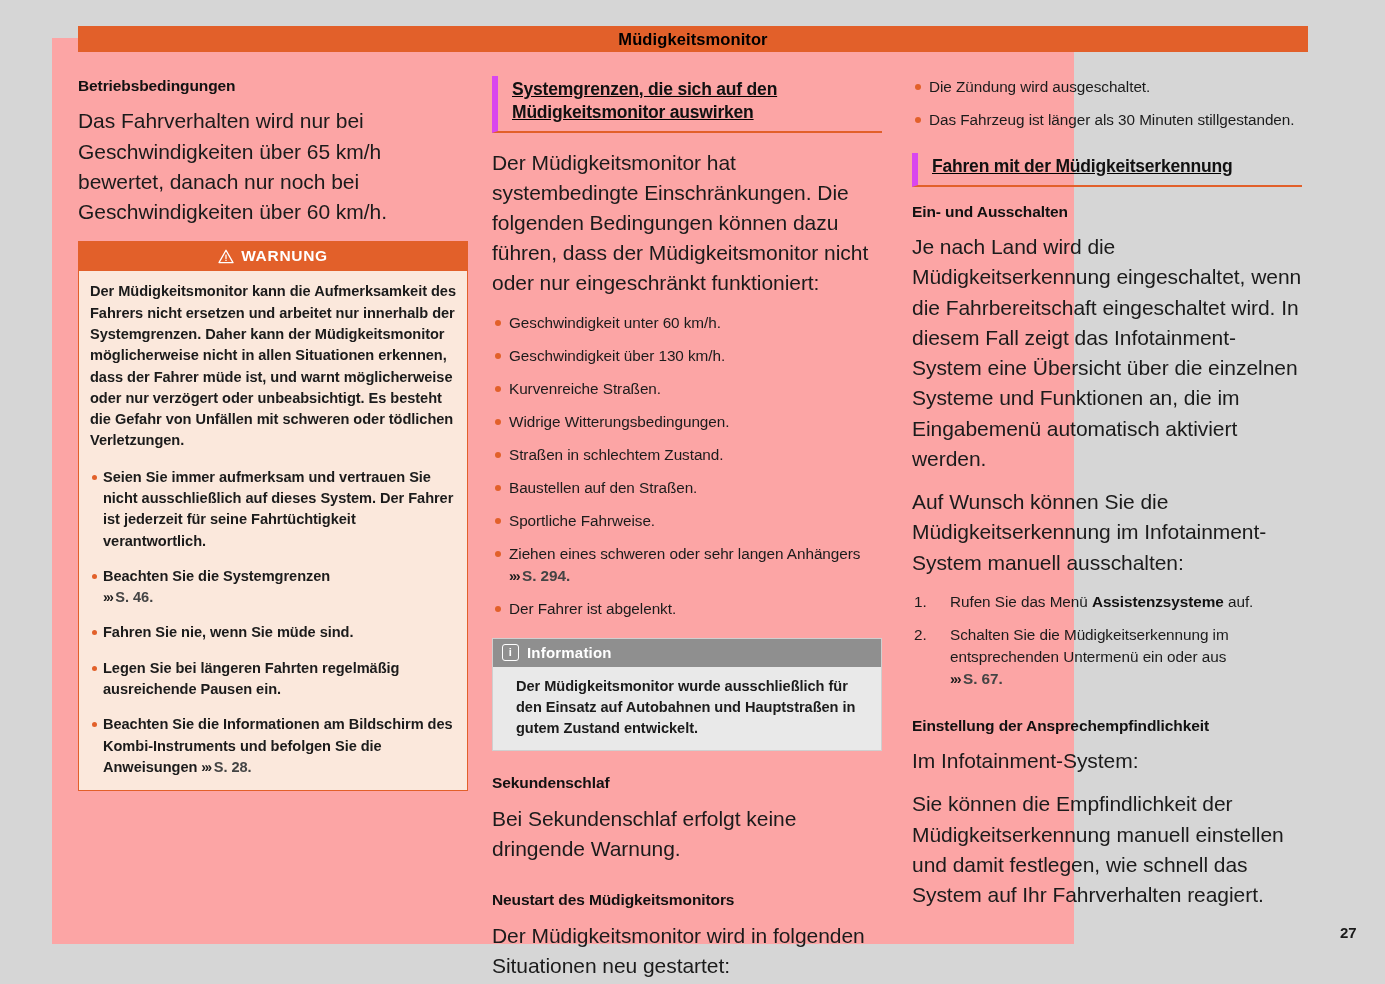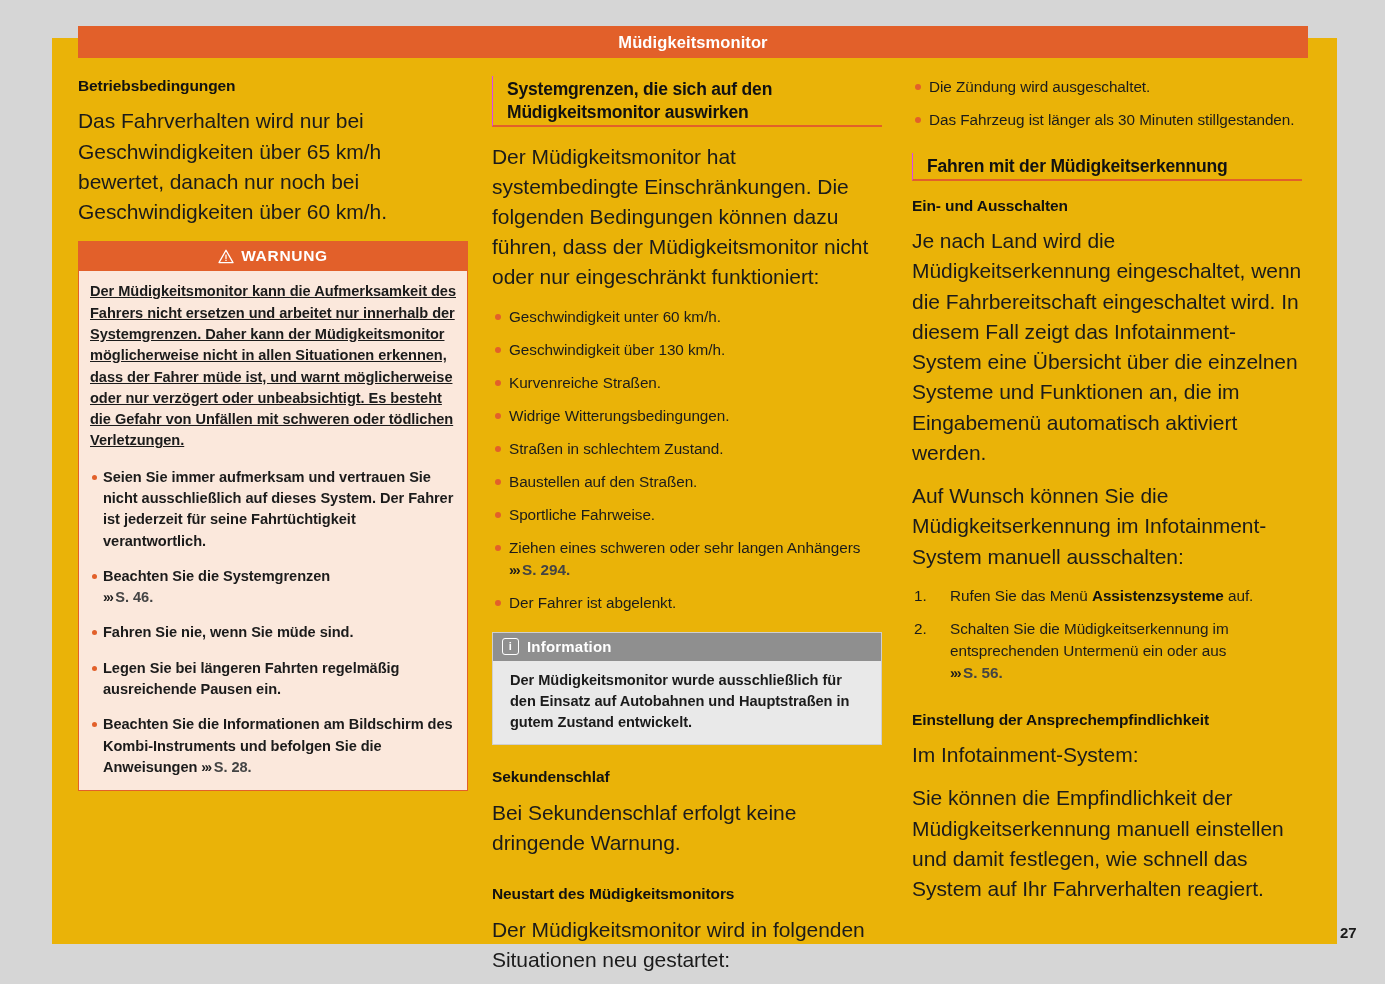--- a/index.html
+++ b/index.html
@@ -20,34 +20,34 @@
     width: 1385px;
     height: 984px;
     background: #d6d6d6;
   }
 
   
   .sheet {
     position: absolute;
     left: 52px;
     top: 38px;
-    width: 1285px;
+    width: 1022px;
     height: 906px;
-    background: #eab308;
+    background: #fca5a5;
   }
 
   
   .title-bar {
     position: absolute;
     left: 78px;
     top: 26px;
     width: 1230px;
-    height: 32px;
+    height: 26px;
     background: #e2602a;
-    color: #ffffff;
+    color: #000000;
     display: flex;
     align-items: center;
     justify-content: center;
     font-size: 16.5px;
     font-weight: bold;
     letter-spacing: 0.1px;
     z-index: 5;
   }
 
   
@@ -93,24 +93,25 @@
     line-height: 1.44;
     color: #1b1b1b;
     margin: 0 0 13px 0;
     letter-spacing: -0.05px;
   }
   p.body:last-child { margin-bottom: 0; }
 
   
   .sec-head {
     position: relative;
-    padding: 2px 0 1px 14px;
-    border-left: 1px solid #d946ef;
+    padding: 2px 0 7px 14px;
+    border-left: 6px solid #d946ef;
     border-bottom: 2px solid #e2602a;
     margin: 0 0 15px 0;
+    text-decoration: underline;
   }
   .sec-head .sec-head-text {
     display: block;
     font-size: 17.5px;
     font-weight: bold;
     line-height: 1.3;
     color: #111111;
     letter-spacing: -0.2px;
   }
 
@@ -141,21 +142,20 @@
   .warn-body {
     padding: 10px 11px 12px 11px;
   }
   .warn-body p {
     font-size: 14.6px;
     font-weight: bold;
     line-height: 1.46;
     color: #1b1b1b;
     margin: 0 0 15px 0;
     letter-spacing: -0.05px;
-    text-decoration: underline;
   }
   .warn-body p:last-child { margin-bottom: 2px; }
 
   .warn-body ul { list-style: none; margin: 0; padding: 0; }
   .warn-body li {
     position: relative;
     font-size: 14.6px;
     font-weight: bold;
     line-height: 1.46;
     color: #1b1b1b;
@@ -222,21 +222,21 @@
     width: 15px;
     height: 15px;
     border: 1.5px solid #ffffff;
     border-radius: 3px;
     font-size: 11px;
     font-weight: bold;
     line-height: 1;
     flex: none;
   }
   .info-body {
-    padding: 9px 11px 11px 17px;
+    padding: 9px 11px 11px 23px;
   }
   .info-body p {
     font-size: 14.6px;
     font-weight: bold;
     line-height: 1.45;
     color: #1b1b1b;
     margin: 0;
     letter-spacing: -0.05px;
   }
 
@@ -383,21 +383,21 @@
         <h2 class="sub-head">Ein- und Ausschalten</h2>
         <p class="body">Je nach Land wird die Müdigkeitserkennung eingeschaltet, wenn die Fahrbereitschaft eingeschaltet wird. In diesem Fall zeigt das Infotainment-System eine Übersicht über die einzelnen Systeme und Funktionen an, die im Eingabemenü automatisch aktiviert werden.</p>
         <p class="body">Auf Wunsch können Sie die Müdigkeitserkennung im Infotainment-System manuell ausschalten:</p>
 
         <ol class="steps">
           <li>
             <span>Rufen Sie das Menü </span><b class="menu">Assistenzsysteme</b><span> auf.</span>
           </li>
           <li>
             <span>Schalten Sie die Müdigkeitserkennung im entsprechenden Untermenü ein oder aus</span><br>
-            <span class="chev">›››</span><span class="ref">S. 56.</span>
+            <span class="chev">›››</span><span class="ref">S. 67.</span>
           </li>
         </ol>
 
         <h2 class="sub-head spaced">Einstellung der Ansprechempfindlichkeit</h2>
         <p class="body">Im Infotainment-System:</p>
         <p class="body">Sie können die Empfindlichkeit der Müdigkeitserkennung manuell einstellen und damit festlegen, wie schnell das System auf Ihr Fahrverhalten reagiert.</p>
 
       </div>
 
     </div>

